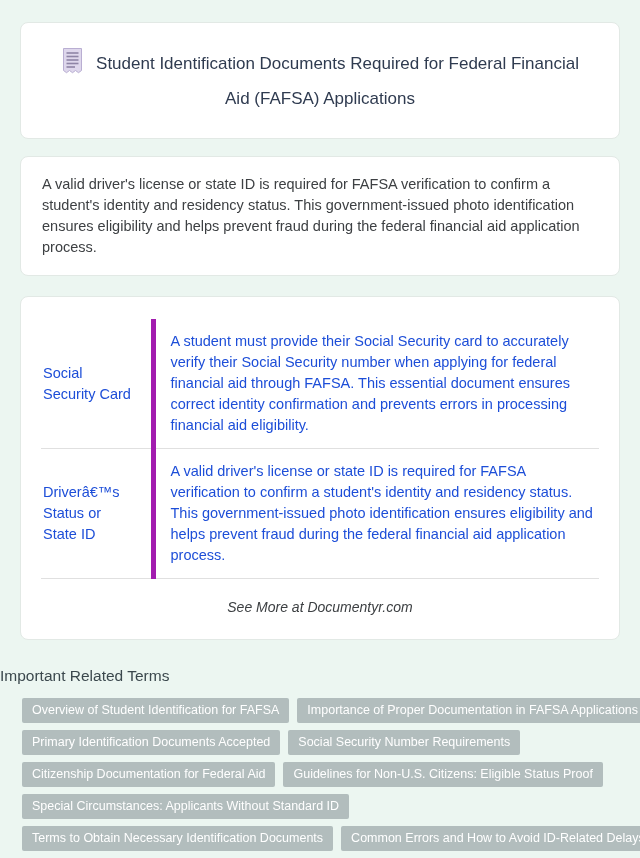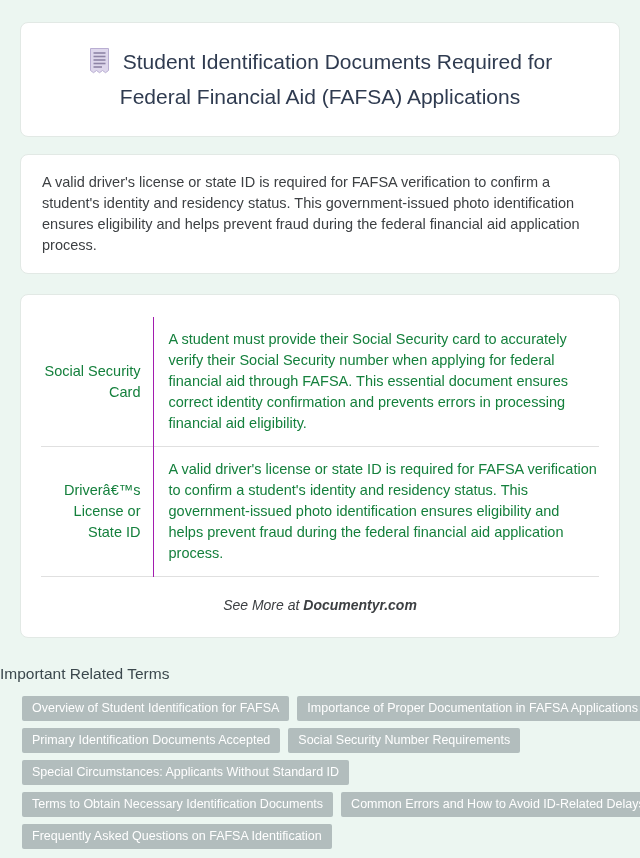--- a/index.html
+++ b/index.html
@@ -17,21 +17,21 @@
     border-radius: 8px;
     margin: 0 20px;
   }
   
   .header-card {
     margin-top: 22px;
     padding: 24px 26px;
     text-align: center;
   }
   .page-title {
-    font-size: 21px;
+    font-size: 17px;
     font-weight: 400;
     line-height: 30px;
     color: #2f3b50;
     max-width: 530px;
     margin: 0 auto;
   }
   .doc-icon {
     display: inline-block;
     vertical-align: -5px;
     margin-right: 12px;
@@ -52,41 +52,40 @@
     padding: 22px 20px 18px 20px;
   }
   table.doc-table {
     width: 100%;
     border-collapse: collapse;
   }
   .doc-table td {
     vertical-align: middle;
     font-size: 14.5px;
     line-height: 21px;
-    color: #15803d;
+    color: #1d4ed8;
   }
   .doc-table tr { border-bottom: 1px solid #e0e0e0; }
   td.term-cell {
     width: 112px;
     padding: 12px 12px 12px 2px;
-    border-right: 1px solid #a21caf;
-    text-align: right;
+    border-right: 5px solid #a21caf;
   }
   td.desc-cell {
     padding: 12px 2px 12px 15px;
   }
   .see-more {
     margin-top: 20px;
     margin-bottom: 6px;
     text-align: center;
     font-style: italic;
     font-size: 14px;
     color: #3d4043;
   }
-  .see-more b { font-weight: 700; }
+  .see-more b { font-weight: 400; }
   
   .related-heading {
     margin-top: 27px;
     text-align: left;
     font-size: 15.5px;
     font-weight: 400;
     color: #3b484d;
   }
   .tags-wrap {
     margin: 13px 18px 0 22px;
@@ -128,40 +127,44 @@
 </div>
 
 <div class="card table-card">
   <table class="doc-table">
     <tbody>
       <tr>
         <td class="term-cell">Social Security Card</td>
         <td class="desc-cell">A student must provide their Social Security card to accurately verify their Social Security number when applying for federal financial aid through FAFSA. This essential document ensures correct identity confirmation and prevents errors in processing financial aid eligibility.</td>
       </tr>
       <tr>
-        <td class="term-cell">Driverâ€™s License or State ID</td>
+        <td class="term-cell">Driverâ€™s Status or State ID</td>
         <td class="desc-cell">A valid driver's license or state ID is required for FAFSA verification to confirm a student's identity and residency status. This government-issued photo identification ensures eligibility and helps prevent fraud during the federal financial aid application process.</td>
       </tr>
     </tbody>
   </table>
   <p class="see-more"><span>See More at </span><b>Documentyr.com</b></p>
 </div>
 
 <h2 class="related-heading">Important Related Terms</h2>
 
 <div class="tags-wrap">
   <div class="tag-row">
     <span class="tag">Overview of Student Identification for FAFSA</span>
     <span class="tag">Importance of Proper Documentation in FAFSA Applications</span>
   </div>
   <div class="tag-row">
     <span class="tag">Primary Identification Documents Accepted</span>
     <span class="tag">Social Security Number Requirements</span>
   </div>
   <div class="tag-row">
+    <span class="tag">Citizenship Documentation for Federal Aid</span>
+    <span class="tag">Guidelines for Non-U.S. Citizens: Eligible Status Proof</span>
+  </div>
+  <div class="tag-row">
     <span class="tag">Special Circumstances: Applicants Without Standard ID</span>
   </div>
   <div class="tag-row">
     <span class="tag">Terms to Obtain Necessary Identification Documents</span>
     <span class="tag">Common Errors and How to Avoid ID-Related Delays</span>
   </div>
   <div class="tag-row">
     <span class="tag">Frequently Asked Questions on FAFSA Identification</span>
   </div>
 </div>

